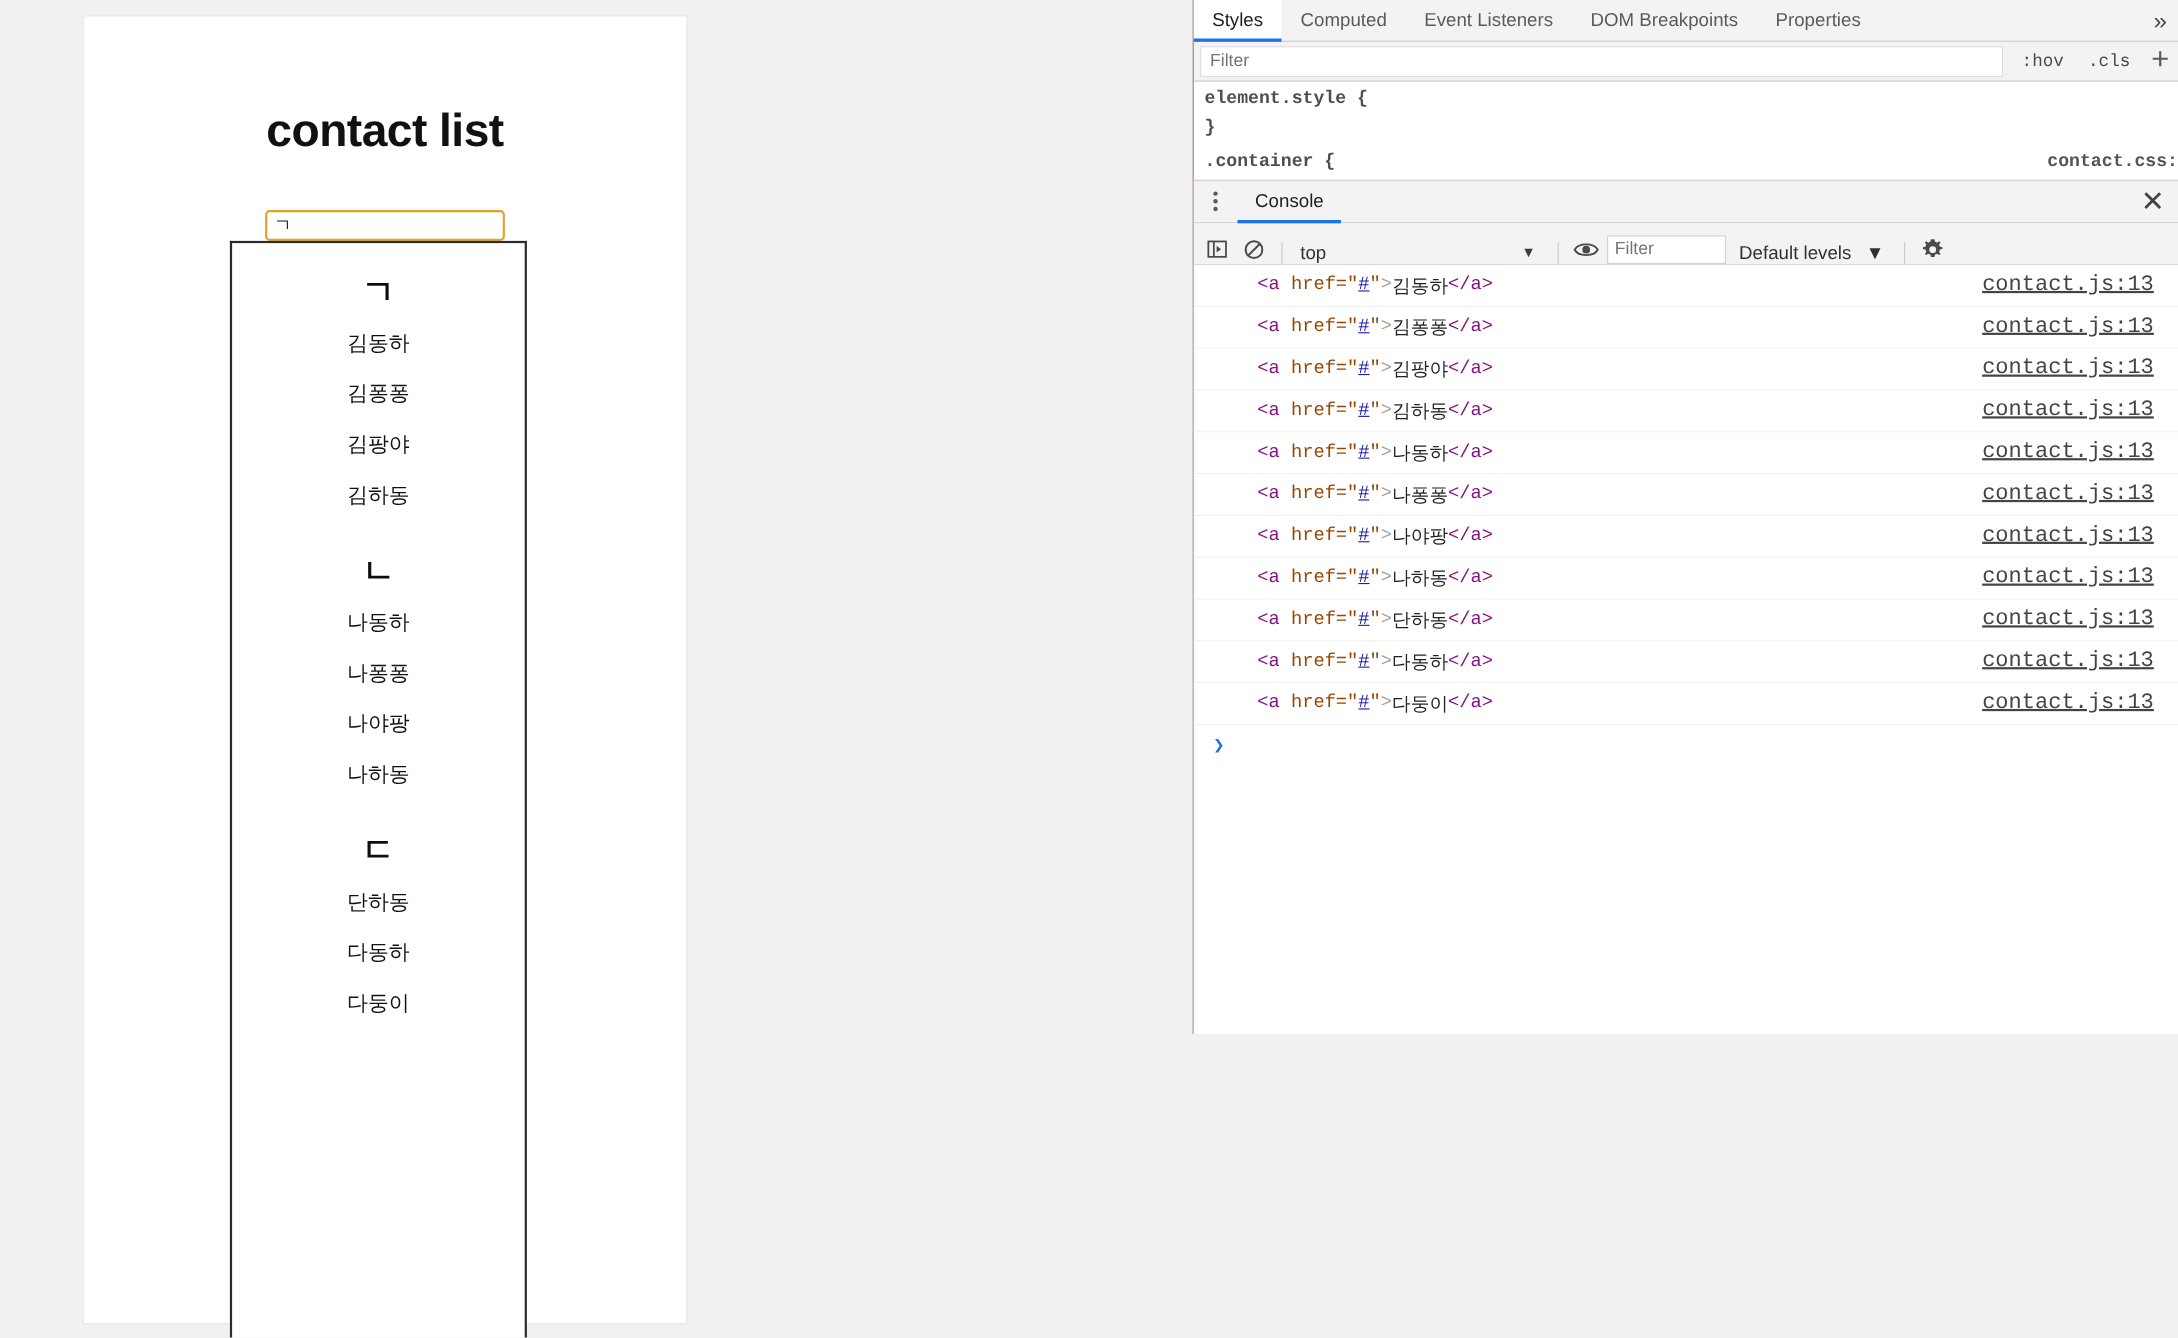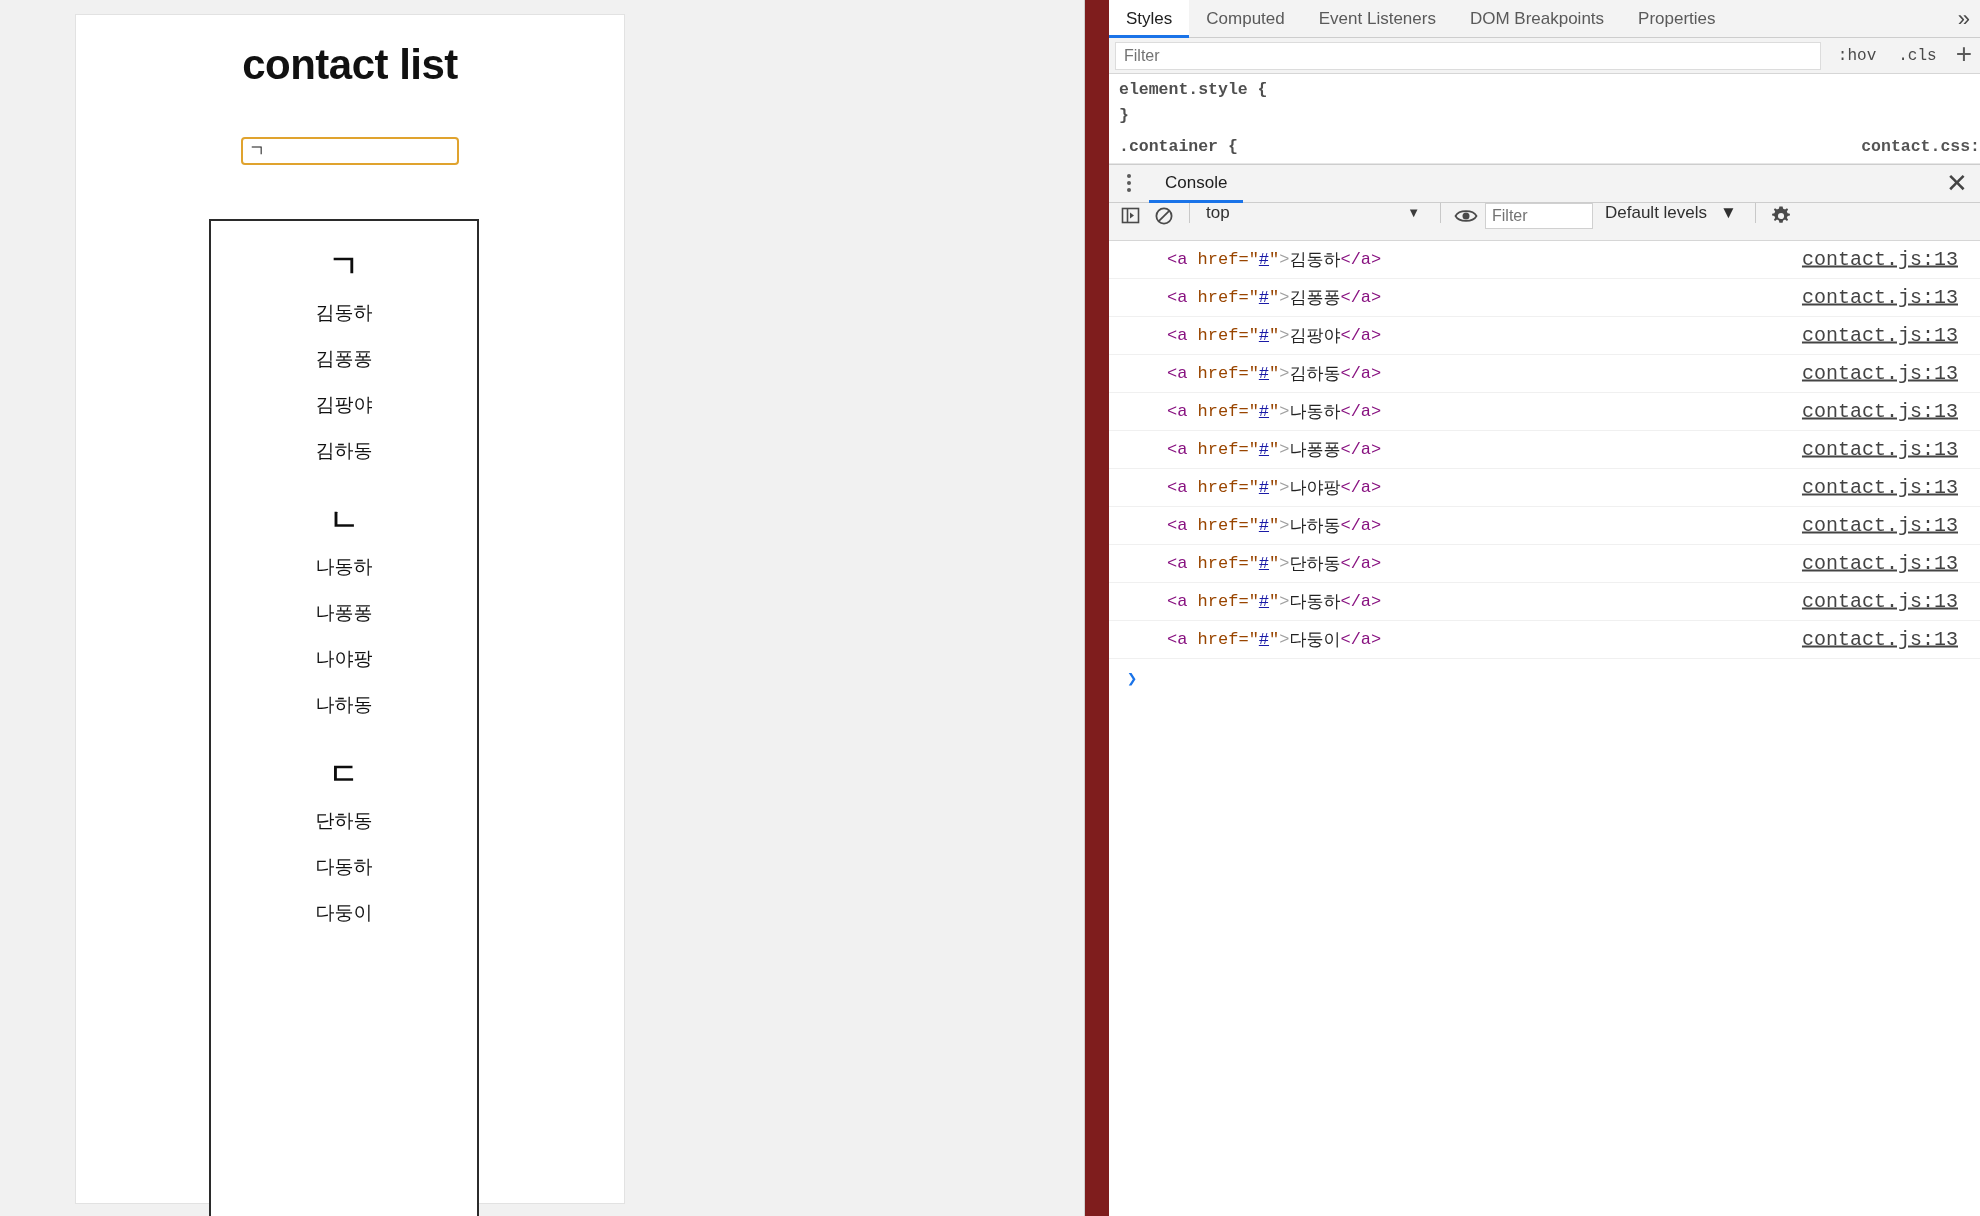--- a/index.html
+++ b/index.html
@@ -21,21 +21,21 @@
   }
   .page-card {
     position: absolute;
     left: 75px; top: 14px;
     width: 550px; height: 1190px;
     background: #ffffff;
     border: 1px solid #e2e2e2;
   }
   .page-title {
     margin: 0;
-    padding-top: 26px;
+    padding-top: 80px;
     text-align: center;
     font-size: 42px;
     font-weight: bold;
     color: #111111;
     letter-spacing: -0.5px;
   }
   .search-wrap { text-align: center; margin-top: 48px; }
   .search-input {
     width: 218px; height: 28px;
     border: 2px solid #e0a32e;
@@ -74,29 +74,28 @@
     color: #111111;
     text-decoration: none;
     line-height: 1;
     margin-bottom: 27px;
   }
   .contact-name:last-child { margin-bottom: 0; }
 
   
   .devtools {
     flex: 0 0 896px;
-    width: 896px; height: 1216px;
+    width: 896px; height: 940px;
     background: #7f1d1d;
     border-left: 1px solid #cfcfcf;
     display: flex;
     flex-direction: column;
     font-size: 16px;
     color: #303030;
     overflow: hidden;
-    padding-left: 24px;
   }
   
   .dt-tabbar {
     height: 38px;
     background: #f3f3f3;
     border-bottom: 1px solid #cdcdcd;
     display: flex;
     align-items: stretch;
     flex: 0 0 38px;
     white-space: nowrap;
@@ -201,21 +200,21 @@
   .dt-close {
     margin-left: auto; width: 46px;
     display: flex; align-items: center; justify-content: center;
     font-size: 26px; color: #444; line-height: 1;
   }
 
   .dt-console-toolbar {
     height: 38px; flex: 0 0 38px;
     background: #f3f3f3;
     border-bottom: 1px solid #d6d6d6;
-    display: flex; align-items: flex-start;
+    display: flex; align-items: flex-end;
     padding: 0 6px;
     gap: 4px;
   }
   .tb-icon {
     width: 30px; height: 26px;
     display: flex; align-items: center; justify-content: center;
     color: #5a5a5a;
   }
   .tb-sep { width: 1px; height: 20px; background: #c8c8c8; margin: 0 6px; }
   .tb-context {

